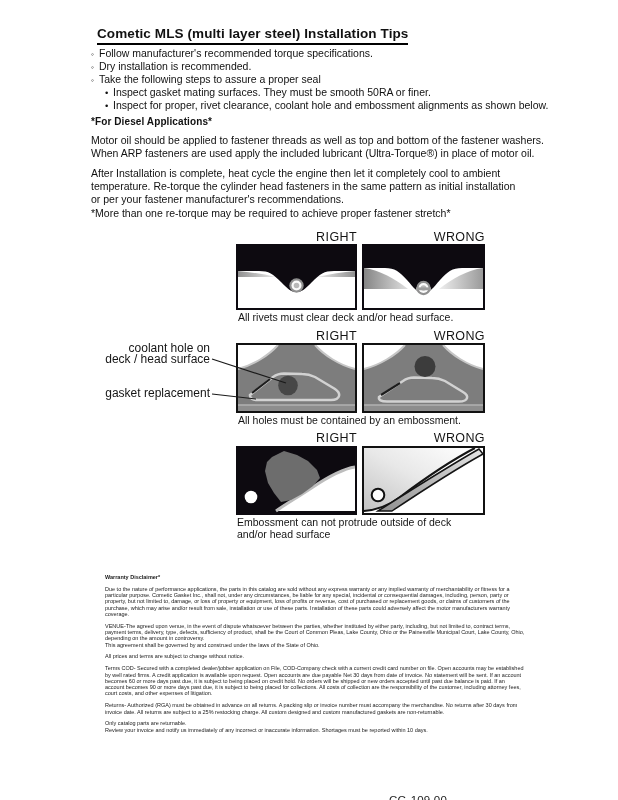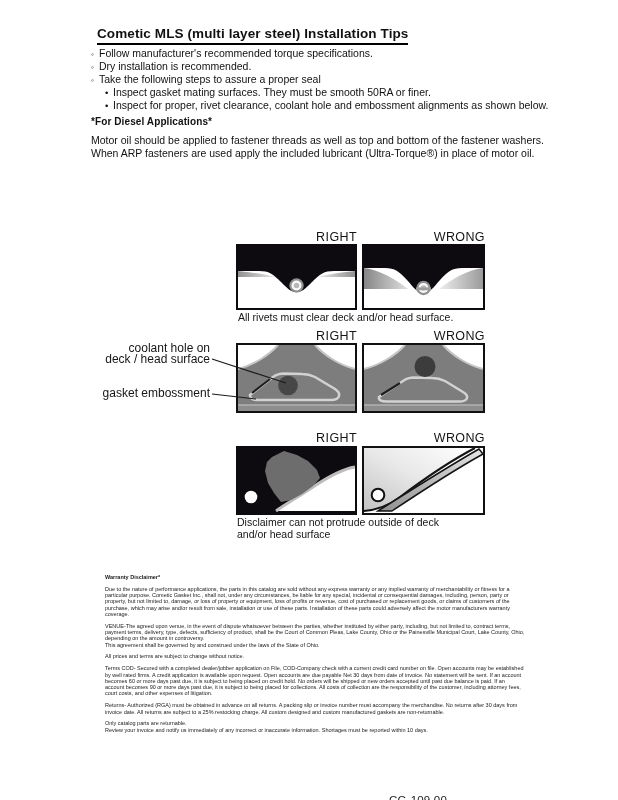--- a/index.html
+++ b/index.html
@@ -50,20 +50,24 @@
   <div class="abs bullet-line sub" style="top:86px">
     <span class="mark">•</span><span>Inspect gasket mating surfaces.  They must be smooth 50RA or finer.</span>
   </div>
   <div class="abs bullet-line sub" style="top:99px">
     <span class="mark">•</span><span>Inspect for proper, rivet clearance, coolant hole and embossment alignments as shown below.</span>
   </div>
 
   <div class="abs diesel-h">*For Diesel Applications*</div>
   <div class="abs para" style="top:134px">Motor oil should be applied to fastener threads as well as top and bottom of the fastener washers.
 When ARP fasteners are used apply the included lubricant (Ultra-Torque®) in place of motor oil.</div>
+  <div class="abs para" style="top:167px">After Installation is complete, heat cycle the engine then let it completely cool to ambient
+temperature. Re-torque the cylinder head fasteners in the same pattern as initial installation
+or per your fastener manufacturer's recommendations.</div>
+  <div class="abs note">*More than one re-torque may be required to achieve proper fastener stretch*</div>
 
   <div class="abs fig-label" style="left:236px;top:230px;width:121px">RIGHT</div>
   <div class="abs fig-label" style="left:362px;top:230px;width:123px">WRONG</div>
 
   <div class="abs fig-box" style="left:236px;top:244px">
     <svg width="121" height="66" viewBox="0 0 121 66">
       <defs>
         <linearGradient id="r1a" x1="0" y1="0" x2="1" y2="0">
             <stop offset="0" stop-color="#909090"></stop>
             <stop offset="1" stop-color="#ececec"></stop>
@@ -106,21 +110,21 @@
       <rect width="123" height="66" fill="none" stroke="#0d0a10" stroke-width="4"></rect>
     </svg>
   </div>
   <div class="abs caption" style="left:238px;top:312px">All rivets must clear deck and/or head surface.</div>
 
   <div class="abs fig-label" style="left:236px;top:329px;width:121px">RIGHT</div>
   <div class="abs fig-label" style="left:362px;top:329px;width:123px">WRONG</div>
 
   <div class="abs ann" style="left:86px;top:343px;width:124px">coolant hole on
 deck / head surface</div>
-  <div class="abs ann" style="left:96px;top:388px;width:114px">gasket embossment</div>
+  <div class="abs ann" style="left:96px;top:388px;width:114px">gasket replacement</div>
 
   <div class="abs fig-box" style="left:236px;top:343px">
     <svg width="121" height="70" viewBox="0 0 121 70">
       <rect width="121" height="70" fill="#7d7d7d"></rect>
       <path d="M2,2 H42 C33,12 18,22 2,26 Z" fill="#ffffff"></path>
       <path d="M119,2 H79 C88,12 103,22 119,26 Z" fill="#ffffff"></path>
       <path d="M42,2 C33,12 18,22 2,26" stroke="#c6c6c6" stroke-width="2" fill="none"></path>
       <path d="M79,2 C88,12 103,22 119,26" stroke="#c6c6c6" stroke-width="2" fill="none"></path>
       <rect x="2" y="62" width="117" height="6" fill="#8d8d8d"></rect>
       <line x1="2" y1="62" x2="119" y2="62" stroke="#b2b2b2" stroke-width="1.5"></line>
@@ -138,20 +142,21 @@
       <path d="M43,2 C34,12 18,22 2,26" stroke="#c6c6c6" stroke-width="2" fill="none"></path>
       <path d="M81,2 C90,12 105,22 121,26" stroke="#c6c6c6" stroke-width="2" fill="none"></path>
       <rect x="2" y="62" width="119" height="6" fill="#8d8d8d"></rect>
       <line x1="2" y1="62" x2="121" y2="62" stroke="#b2b2b2" stroke-width="1.5"></line>
       <path d="M17,54 L41,38 Q46,34.5 52,34.5 L70,35 Q77,35 83,38 L101,49 Q106,52 105,55 Q104,58.5 97,58.5 L25,58.5 Q16,58.5 17,54 Z" fill="none" stroke="#d2d2d2" stroke-width="2.5"></path>
       <path d="M19,52 L38,40" stroke="#1d1d1d" stroke-width="2.2" fill="none"></path>
       <circle cx="63" cy="23.5" r="10.5" fill="#3c3c3c"></circle>
       <rect width="123" height="70" fill="none" stroke="#111111" stroke-width="4"></rect>
     </svg>
   </div>
+  <div class="abs caption" style="left:238px;top:415px">All holes must be contained by an embossment.</div>
 
   <div class="abs fig-label" style="left:236px;top:431px;width:121px">RIGHT</div>
   <div class="abs fig-label" style="left:362px;top:431px;width:123px">WRONG</div>
 
   <div class="abs fig-box" style="left:236px;top:446px">
     <svg width="121" height="69" viewBox="0 0 121 69">
       <rect width="121" height="69" fill="#0d0a10"></rect>
       <path d="M119,21 C106,23 92,31 77,41 C62,51 50,58 40,65 L119,65 Z" fill="#ffffff"></path>
       <path d="M119,21 C106,23 92,31 77,41 C62,51 50,58 40,65" stroke="#bdbdbd" stroke-width="3" fill="none"></path>
       <polygon points="36,11 48,5 61,9 72,15 81,24 84,32 77,40 66,48 55,54 45,56 38,47 32,37 29,25 31,16" fill="#6d6d6d"></polygon>
@@ -173,21 +178,21 @@
           </linearGradient>
       </defs>
       <rect width="123" height="69" fill="#ffffff"></rect>
       <path d="M2,2 H113 C90,14 62,33 38,51 C25,61 13,64 2,65 Z" fill="url(#g3w)"></path>
       <path d="M113,2 C90,14 62,33 38,51 C25,61 13,64 2,65" stroke="#141414" stroke-width="2" fill="none"></path>
       <path d="M16,65 C46,46 82,23 117,3 L121,8 C94,23 60,45 30,65 Z" fill="url(#g3s)" stroke="#141414" stroke-width="1.5"></path>
       <circle cx="16" cy="49" r="6.3" fill="#ffffff" stroke="#111111" stroke-width="2"></circle>
       <rect width="123" height="69" fill="none" stroke="#111111" stroke-width="4"></rect>
     </svg>
   </div>
-  <div class="abs caption" style="left:237px;top:517px">Disclaimer can not protrude outside of deck
+  <div class="abs caption" style="left:237px;top:517px">Embossment can not protrude outside of deck
 and/or head surface</div>
 
   <svg class="abs overlay">
     <line x1="212" y1="359" x2="286" y2="383" stroke="#1a1a1a" stroke-width="1.2"></line>
     <line x1="212" y1="394" x2="256" y2="399" stroke="#1a1a1a" stroke-width="1.2"></line>
   </svg>
 
   <div class="abs disclaimer">
     <div class="dh">Warranty Disclaimer*</div>
     <p>Due to the nature of performance applications, the parts in this catalog are sold without any express warranty or any implied warranty of merchantability or fitness for a particular purpose.  Cometic Gasket Inc., shall not, under any circumstances, be liable for any special, incidental or consequential damages, including, person, party or property, but not limited to, damage, or loss of property or equipment, loss of profits or revenue, cost of purchased or replacement goods, or claims of customers of the purchase, which may arise and/or result from sale, installation or use of these parts.  Installation of these parts could adversely affect the motor manufacturers warranty coverage.</p>

